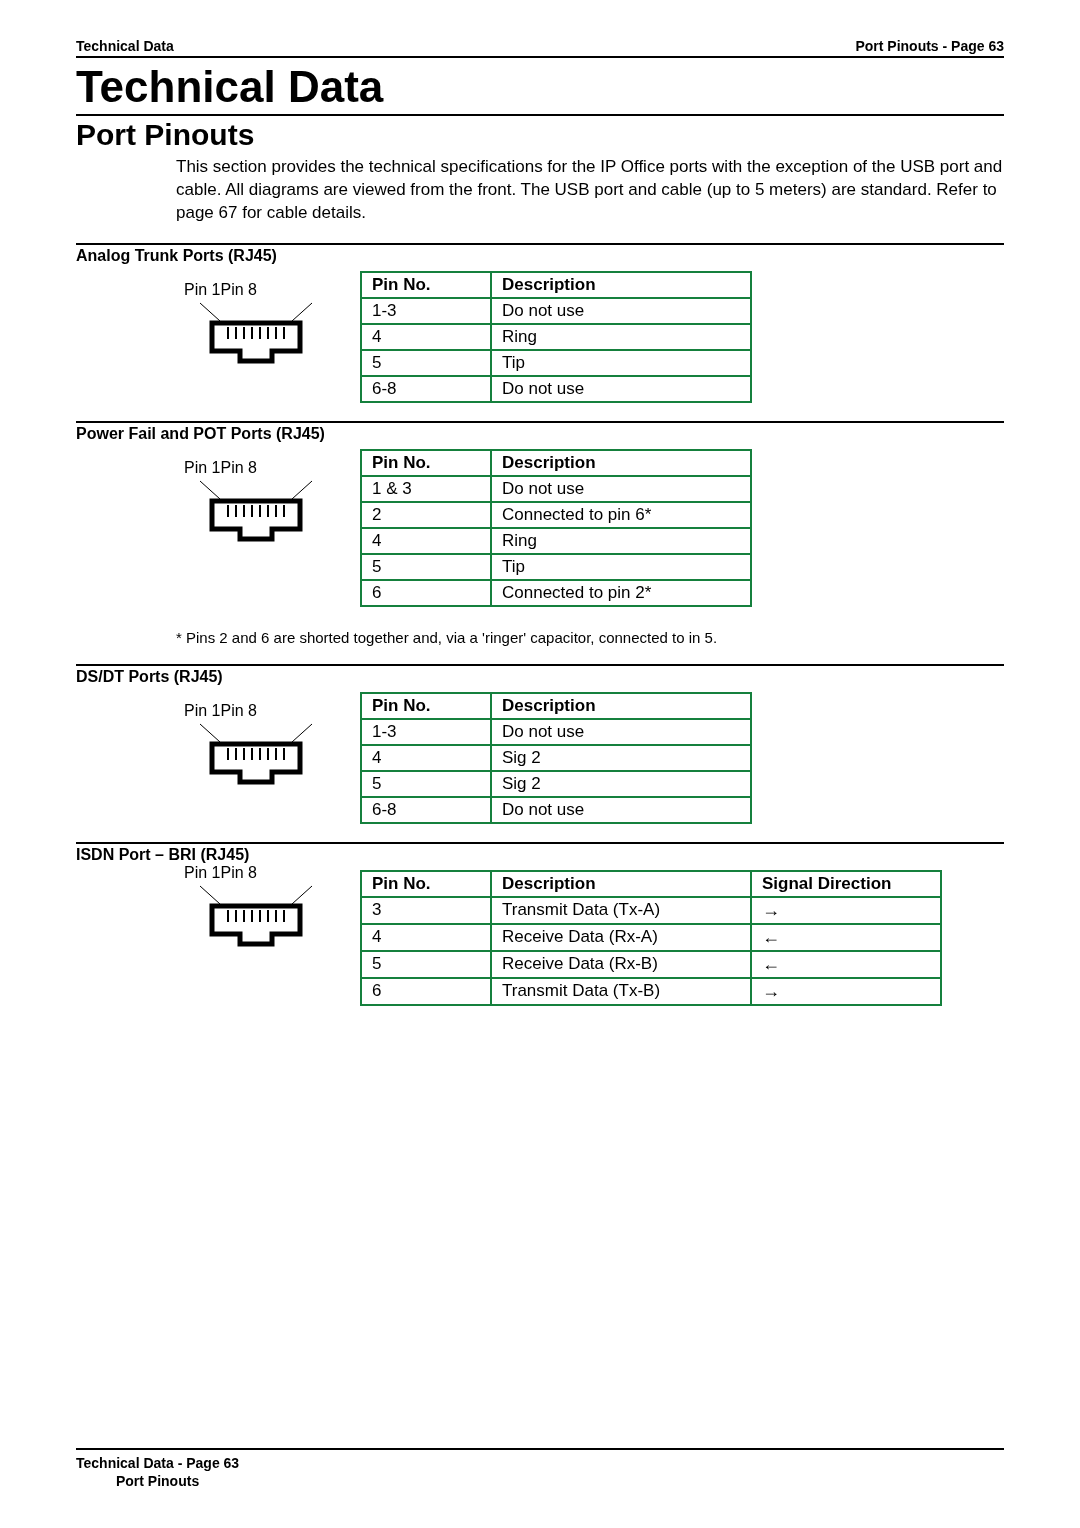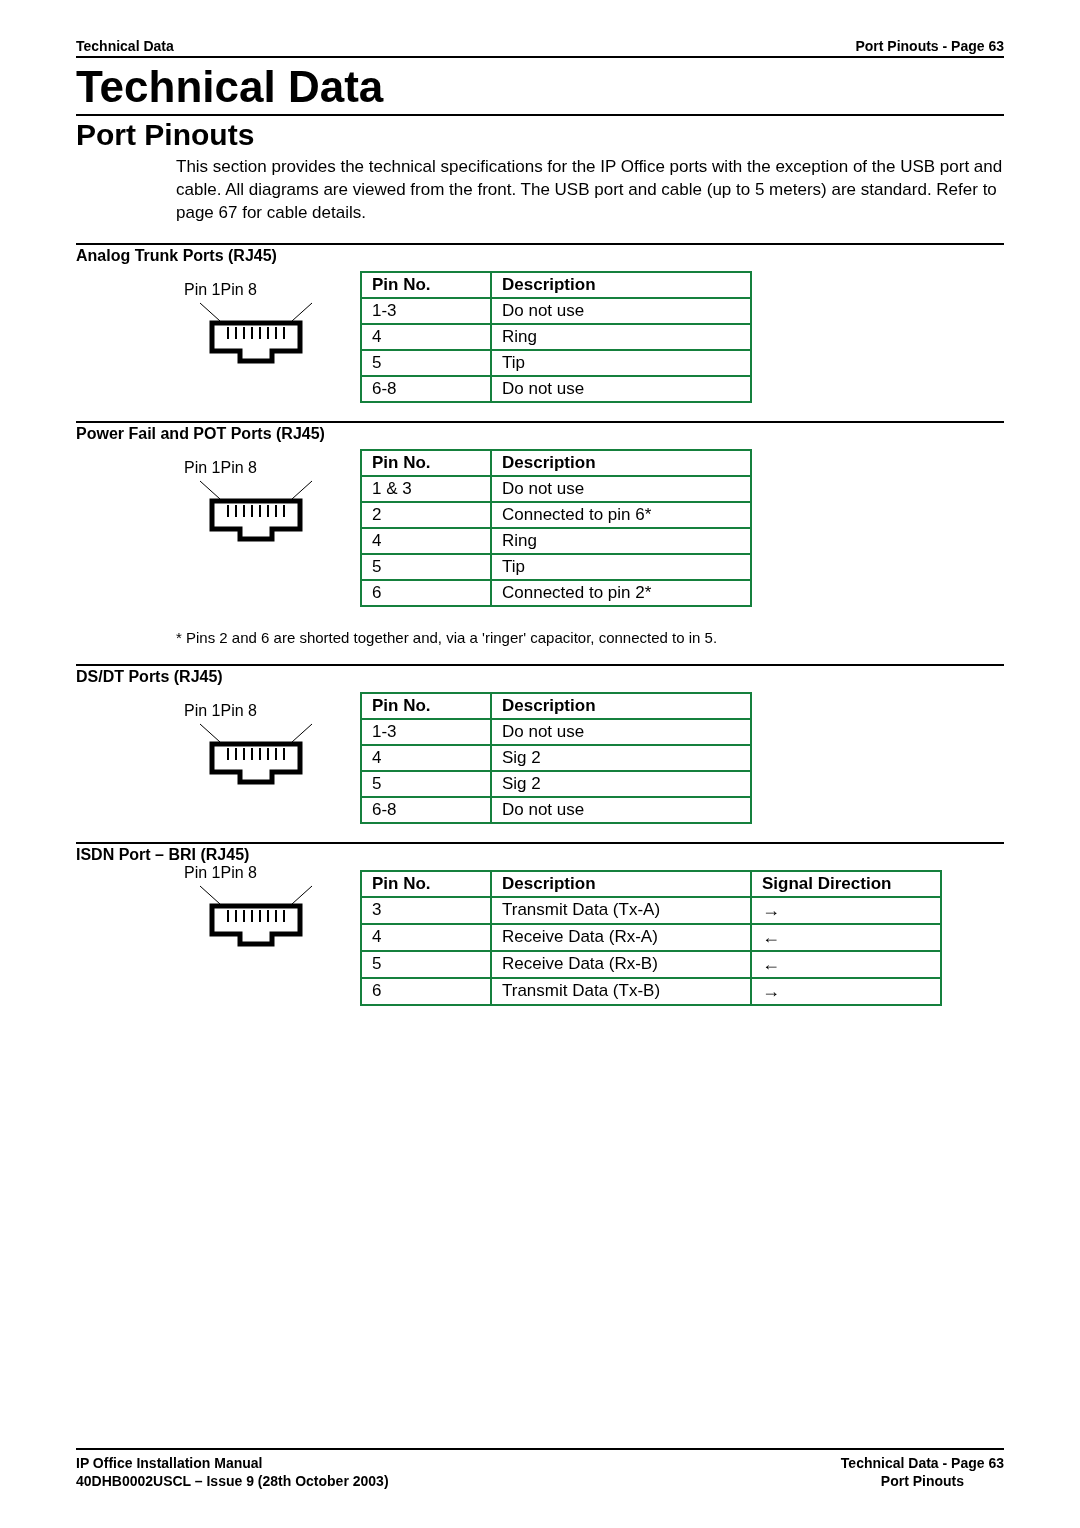--- a/index.html
+++ b/index.html
@@ -344,22 +344,18 @@
           <td>Transmit Data (Tx-B)</td>
           <td class="arrow">→</td>
         </tr>
   </tbody>
     </table>
 </div>
 
 <div class="footer">
   <hr class="footer-hr">
   <div class="footer-row">
-    <div class="footer-left">
-      <div>IP Office Installation Manual</div>
-      <div>40DHB0002USCL – Issue 9 (28th October 2003)</div>
-    </div>
     <div class="footer-right">
       <div>Technical Data - Page 63</div>
       <div>Port Pinouts</div>
     </div>
   </div>
 </div>
 
 </body></html>

